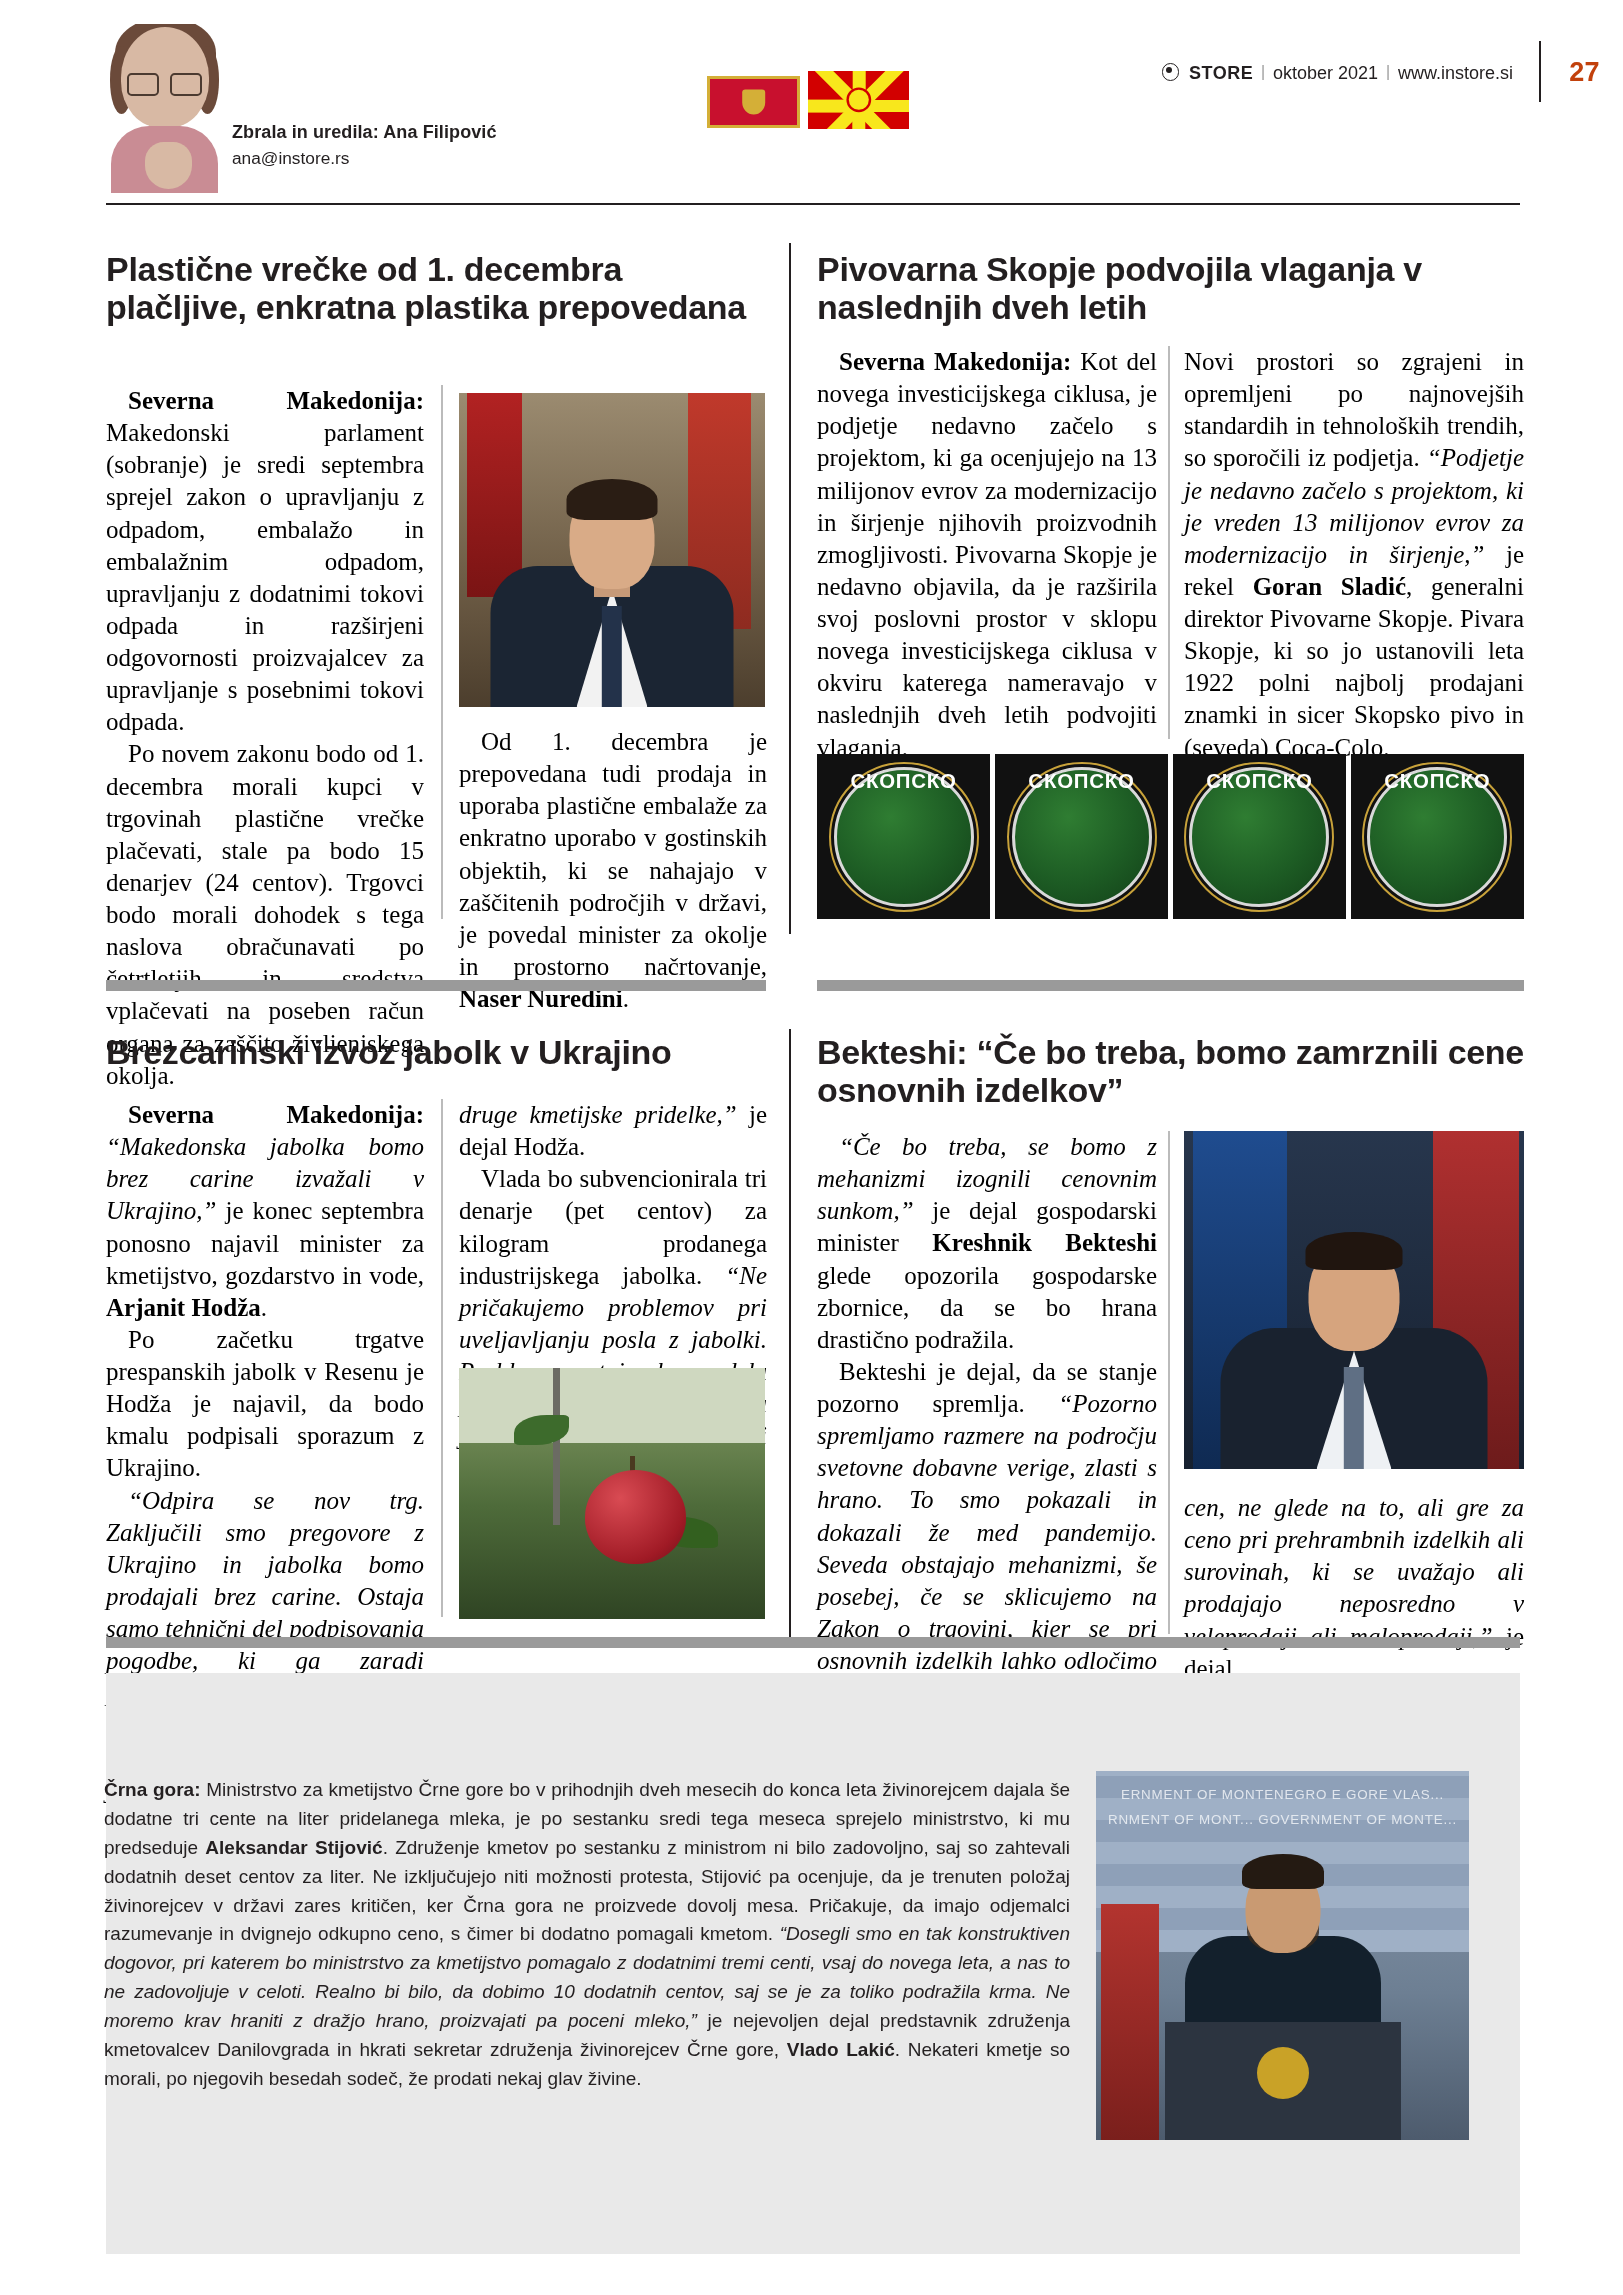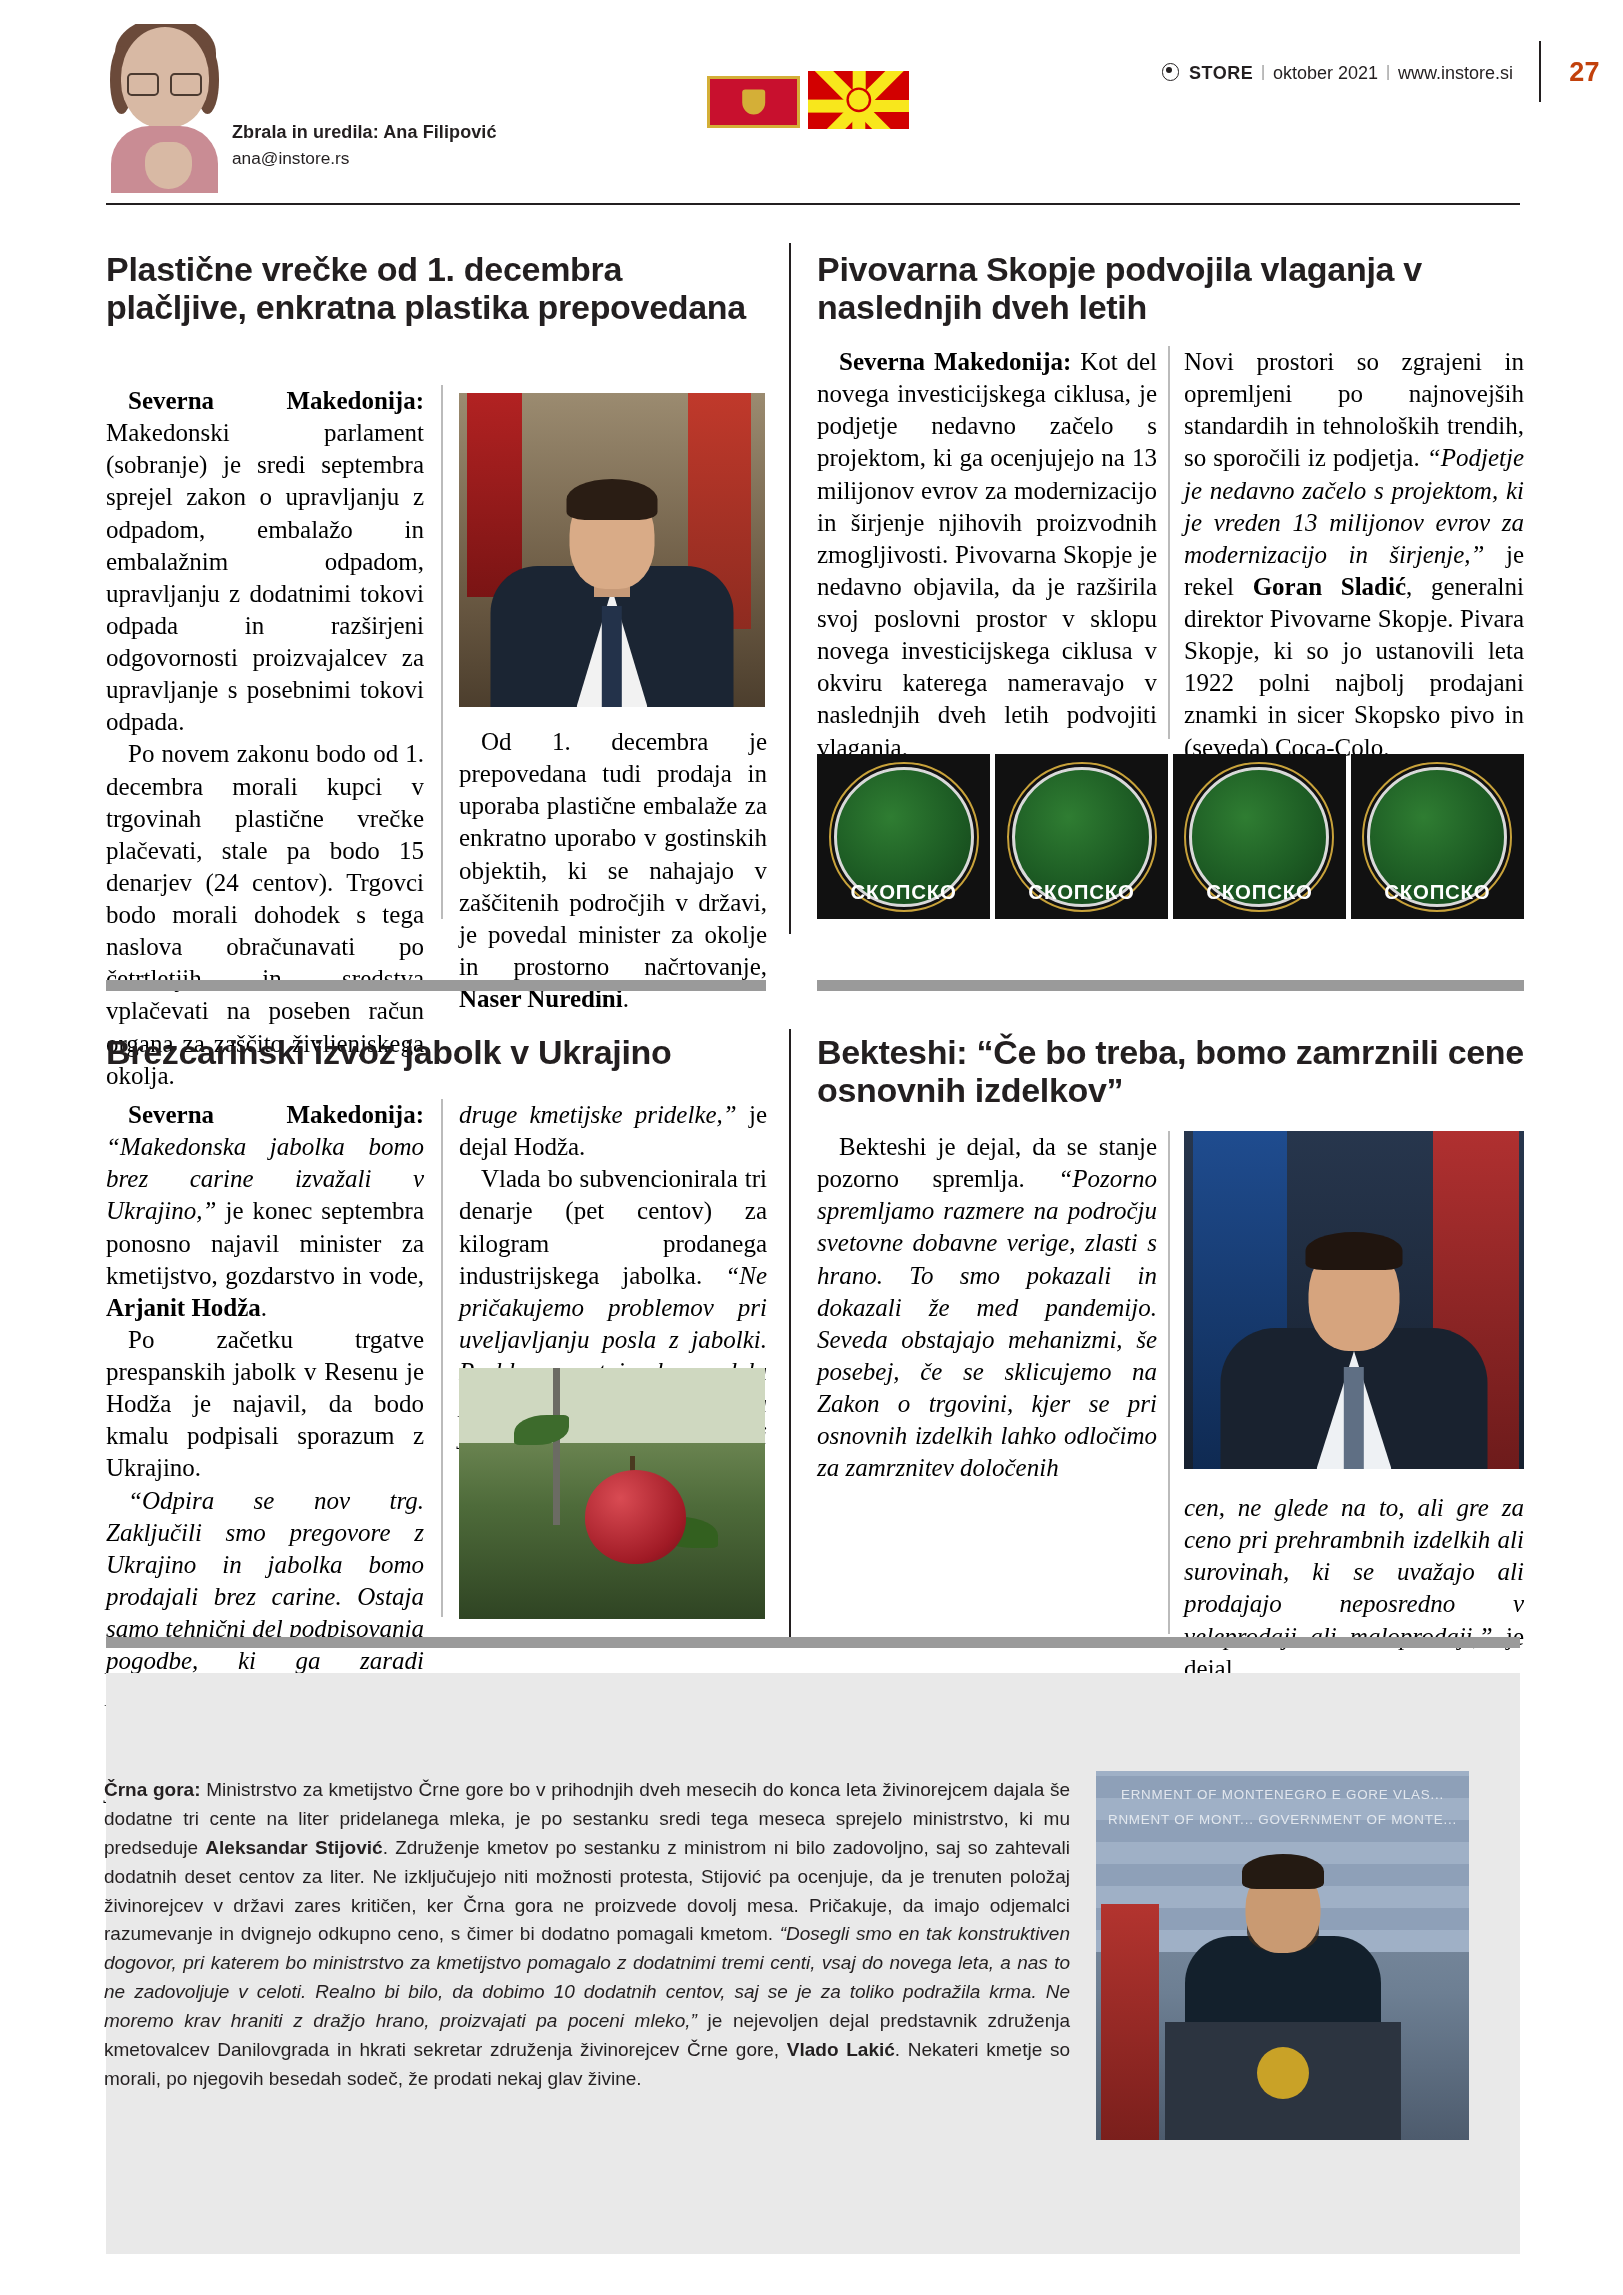--- a/index.html
+++ b/index.html
@@ -331,21 +331,21 @@
   .p1-neck { position: absolute; left: 50%; bottom: 110px; transform: translateX(-50%); width: 36px; height: 23.6px; background: #c79a78; }
 
   
   .beer { position: relative; flex: 1; height: 100%; background: #111; overflow: hidden; }
   .beer .cap {
     position: absolute; left: 50%; top: 50%;
     transform: translate(-50%,-50%);
     width: 134px; height: 134px; border-radius: 50%;
     background: radial-gradient(circle at 40% 35%, #2f7d32 0%, #1d5c24 55%, #123f18 100%);
     border: 3.9px solid #d9d9d9;
-    display: flex; align-items: flex-end; justify-content: center;
+    display: flex; align-items: flex-start; justify-content: center;
   }
   .beer .cap span {
     font-family: "Liberation Sans", sans-serif;
     font-weight: bold; font-size: 20.4px; color: #fff;
     letter-spacing: 0.8px;
   }
   .beer .ring {
     position: absolute; left: 50%; top: 50%;
     transform: translate(-50%,-50%);
     width: 146px; height: 146px; border-radius: 50%;
@@ -532,20 +532,21 @@
       <div class="p3-stem"></div>
       <div class="p3-apple"></div>
     </div>
   </div>
 
   <div class="vrule" style="left:441px; top:1099px; height:518px;"></div>
 
   <h2 class="head" id="sec4-title">Bekteshi: “Če bo treba, bomo zamrznili cene osnovnih izdelkov”</h2>
 
   <div class="body-text" id="sec4-col1">
+    <p><i>“Če bo treba, se bomo z mehanizmi izognili cenovnim sunkom,”</i><span> je dejal gospodarski minister </span><b>Kreshnik Bekteshi</b><span> glede opozorila gospodarske zbornice, da se bo hrana drastično podražila.</span></p>
     <p><span>Bekteshi je dejal, da se stanje pozorno spremlja. </span><i>“Pozorno spremljamo razmere na področju svetovne dobavne verige, zlasti s hrano. To smo pokazali in dokazali že med pandemijo. Seveda obstajajo mehanizmi, še posebej, če se sklicujemo na Zakon o trgovini, kjer se pri osnovnih izdelkih lahko odločimo za zamrznitev določenih</i></p>
   </div>
 
   <div id="sec4-img">
     <div class="photo">
       <div class="p4-bg"></div>
       <div class="p4-flag"></div>
       <div class="p4-flag2"></div>
       <div class="p4-suit"></div>
       <div class="p4-shirt"></div>

